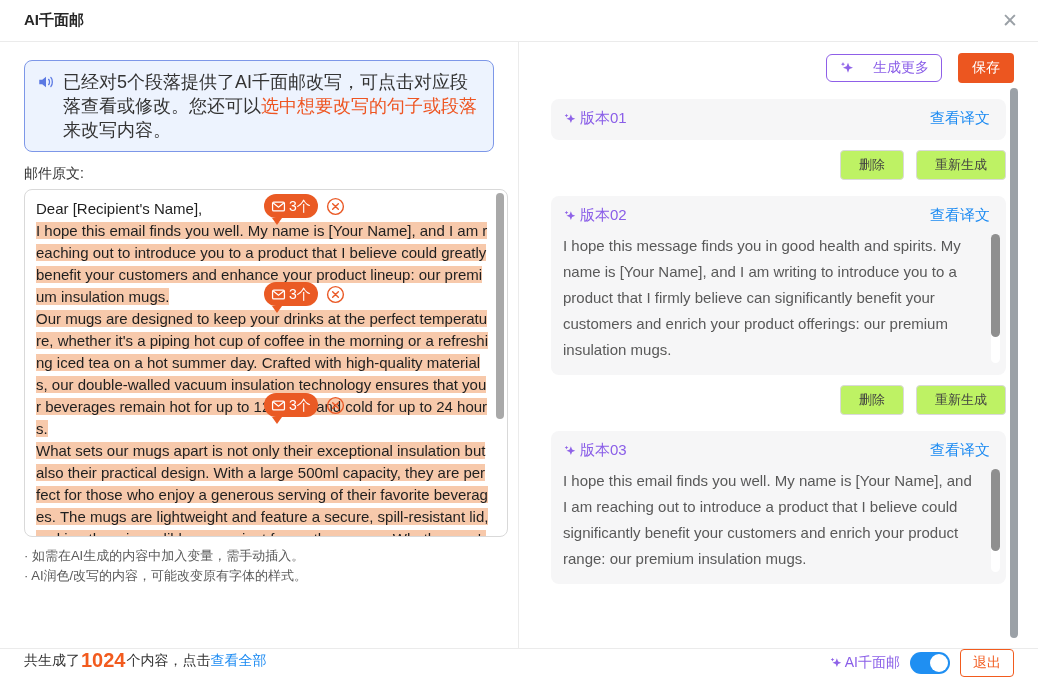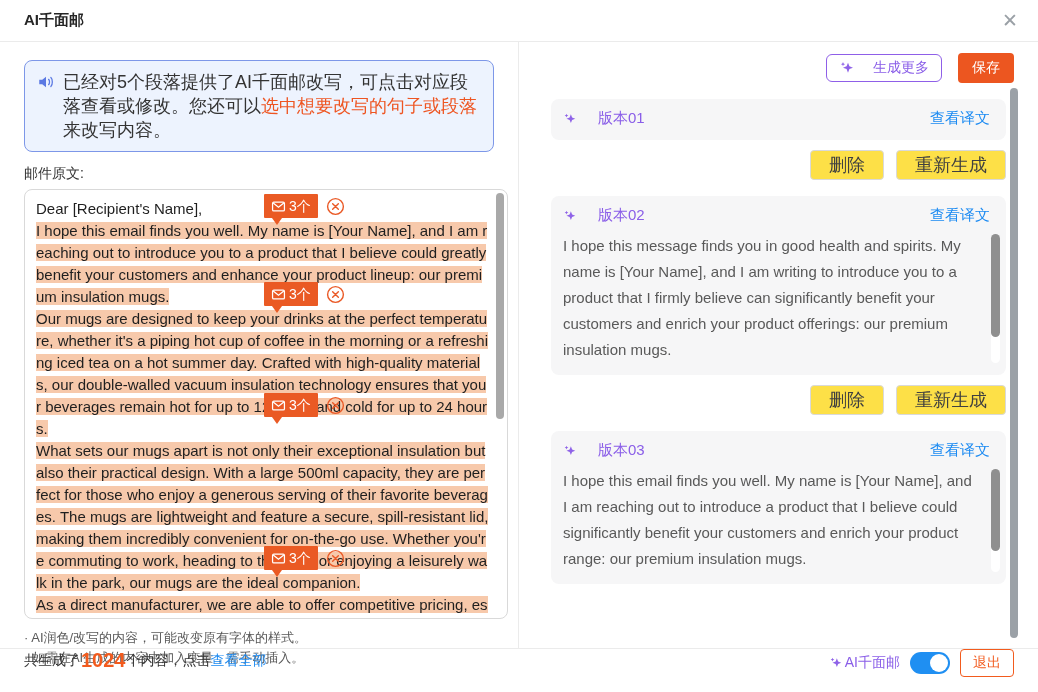--- a/index.html
+++ b/index.html
@@ -18,50 +18,50 @@
 
   
   .notice-box { width:470px; border:1px solid #7d97e8; background:#edf3fe; border-radius:8px; padding:9px 12px 9px 12px; display:flex; gap:8px; }
   .notice-icon { flex:0 0 18px; margin-top:3px; }
   .notice-text { font-size:18px; line-height:24px; color:#333; }
   .notice-text .em { color:#ee5522; }
 
   .original-label { margin-top:13px; font-size:14px; color:#333; }
 
   
-  .email-box { position:relative; margin-top:6px; width:484px; height:430px; border:1px solid #d9d9d9; border-radius:8px; background:#fff; padding:8px 18px 8px 11px; overflow:hidden; font-size:15px; line-height:22px; color:#1f1f1f; word-break:break-all; }
+  .email-box { position:relative; margin-top:6px; width:484px; height:348px; border:1px solid #d9d9d9; border-radius:8px; background:#fff; padding:8px 18px 8px 11px; overflow:hidden; font-size:15px; line-height:22px; color:#1f1f1f; word-break:break-all; }
   .email-box p { margin:0; }
   .hl { background:#f7c9ab; }
   .email-thumb { position:absolute; right:3px; top:3px; width:8px; height:226px; background:#a9a9a9; border-radius:4px; }
 
   
   .badge-wrap { position:absolute; display:flex; align-items:center; gap:8px; }
   .b1{ left:239px; top:4px; } .b2{ left:239px; top:92px; } .b3{ left:239px; top:203px; } .b4{ left:239px; top:356px; }
-  .para-badge { position:relative; height:24px; background:#ea5a24; border-radius:1px; display:flex; align-items:center; gap:3px; padding:0 7px; color:#fff; font-size:14px; cursor:pointer; }
+  .para-badge { position:relative; height:24px; background:#ea5a24; border-radius:12px; display:flex; align-items:center; gap:3px; padding:0 7px; color:#fff; font-size:14px; cursor:pointer; }
   .para-badge::after { content:""; position:absolute; left:8px; top:100%; border-left:5px solid transparent; border-right:5px solid transparent; border-top:7px solid #ea5a24; }
   .badge-close { width:19px; height:19px; cursor:pointer; }
 
   
   .notes { margin-top:9px; font-size:13px; line-height:20px; color:#595959; }
 
   
   .actions-row { display:flex; justify-content:flex-end; align-items:center; gap:16px; padding-right:24px; }
   .gen-more-btn { height:28px; display:flex; align-items:center; gap:18px; padding:0 12px; background:#fff; border:1px solid #8f5fe8; border-radius:6px; color:#8a5ee8; font-size:14px; cursor:pointer; }
   .save-btn { height:30px; padding:0 14px; background:#ec5620; border:none; border-radius:4px; color:#fff; font-size:14px; cursor:pointer; }
 
   .cards { margin:16px 32px 0 32px; }
   .card-inner { position:relative; background:#f6f6f7; border-radius:8px; padding:10px 16px 12px 12px; }
   .card-head { display:flex; justify-content:space-between; align-items:center; }
-  .card-title { display:flex; align-items:center; gap:21px; color:#8a5ee8; font-size:15px; }
+  .card-title { display:flex; align-items:center; gap:3px; color:#8a5ee8; font-size:15px; }
   .trans-link { color:#1b8af2; font-size:15px; cursor:pointer; text-decoration:none; }
   .card-text { margin-top:8px; font-size:15px; line-height:26px; color:#595959; padding-right:18px; }
   .card-scroll { position:absolute; right:6px; top:38px; bottom:12px; width:9px; background:#fff; border-radius:5px; }
   .card-thumb { width:9px; height:80%; background:#8f8f8f; border-radius:5px; }
   .card-actions { display:flex; justify-content:flex-end; gap:12px; margin:10px 0 16px 0; }
-  .ghost-btn { height:30px; padding:0 18px; background:#fde047; border:1px solid #d9d9d9; border-radius:4px; color:#404040; font-size:18px; cursor:pointer; }
+  .ghost-btn { height:30px; padding:0 18px; background:#bef264; border:1px solid #d9d9d9; border-radius:4px; color:#404040; font-size:13px; cursor:pointer; }
 
   .outer-thumb { position:absolute; right:20px; top:46px; width:8px; height:550px; background:#9ba1a7; border-radius:4px; }
 
   
   .dlg-footer { height:44px; border-top:1px solid #ebebeb; display:flex; align-items:flex-start; justify-content:space-between; padding:0 24px; }
   .gen-summary { font-size:14px; color:#333; display:flex; align-items:center; }
   .gen-count { color:#f25b1e; font-size:20px; font-weight:bold; margin:0 1px; }
   .view-all { color:#1b8af2; cursor:pointer; }
   .footer-right { display:flex; align-items:center; gap:10px; }
   .brand { display:flex; align-items:center; gap:2px; color:#8a5ee8; font-size:14px; }
@@ -155,22 +155,22 @@
             <span>3个</span>
           </span>
           <svg class="badge-close" viewBox="0 0 20 20">
               <circle cx="10" cy="10" r="8.3" fill="none" stroke="#ea5a27" stroke-width="1.5"></circle>
               <path d="M7 7l6 6M13 7l-6 6" stroke="#ea5a27" stroke-width="1.5" stroke-linecap="round"></path>
             </svg>
         </div>
       </div>
 
       <div class="notes">
+        <div>· 如需在AI生成的内容中加入变量，需手动插入。</div>
         <div>· AI润色/改写的内容，可能改变原有字体的样式。</div>
-        <div>· 如需在AI生成的内容中加入变量，需手动插入。</div>
       </div>
     </div>
 
     <div class="right-pane">
 
       <div class="actions-row">
         <button class="gen-more-btn">
           <svg class="spark" viewBox="0 0 24 24">
               <path d="M13.5 4l2.1 5.4L21 11.5l-5.4 2.1L13.5 19l-2.1-5.4L6 11.5l5.4-2.1z" fill="#8f63e8"></path>
               <path d="M6 3l.9 2.3L9.2 6.2 6.9 7.1 6 9.4 5.1 7.1 2.8 6.2 5.1 5.3z" fill="#8f63e8"></path>

